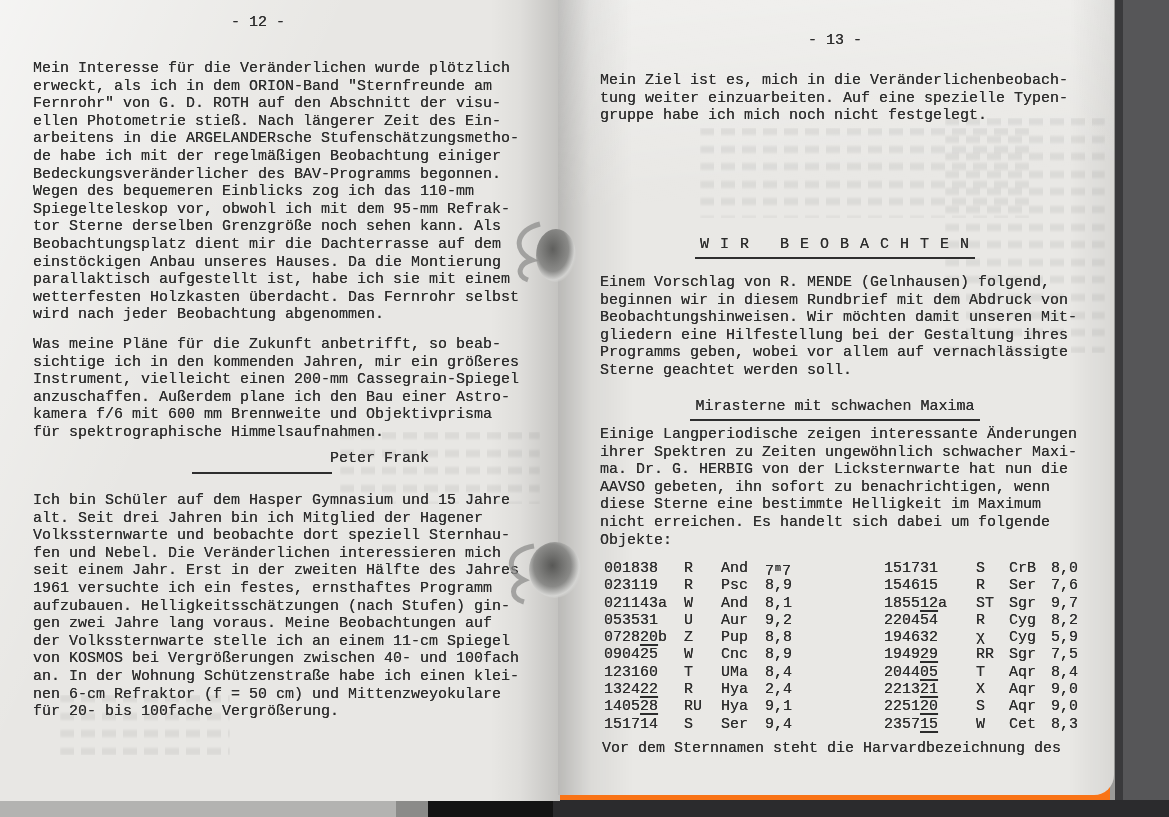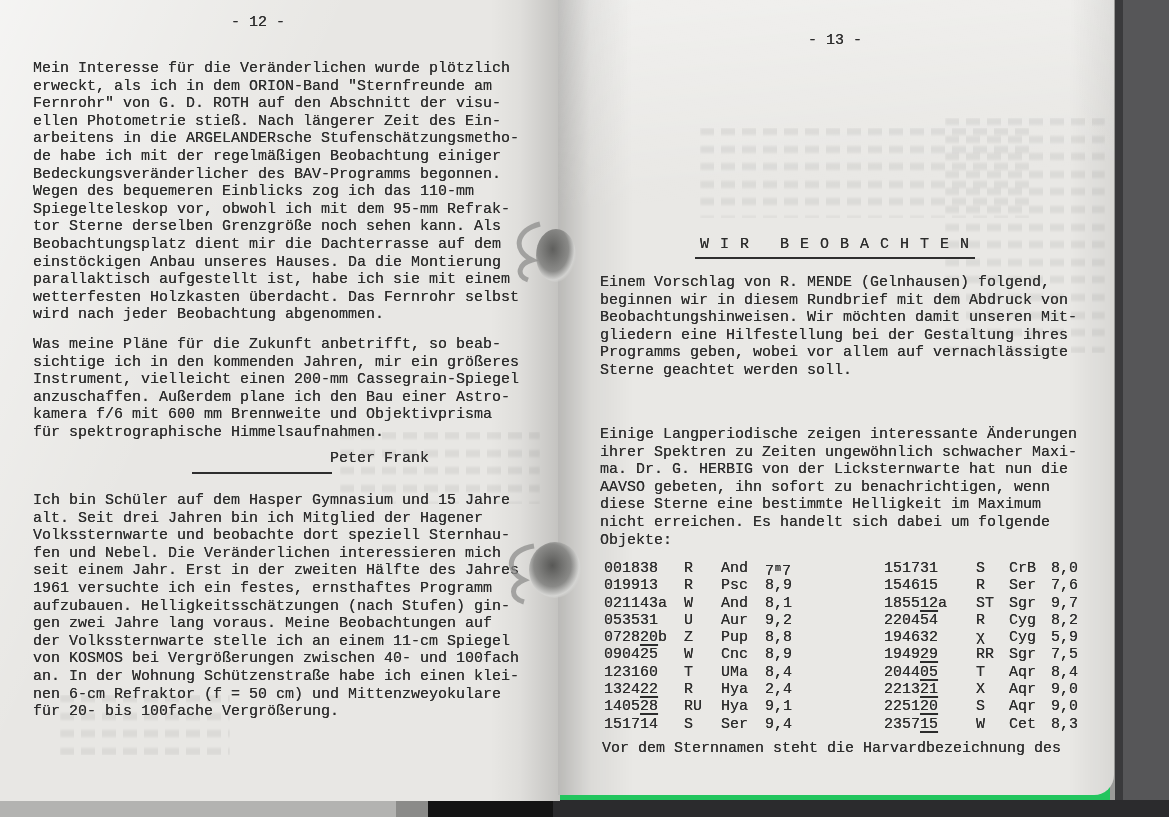--- a/index.html
+++ b/index.html
@@ -1,17 +1,17 @@
 <!DOCTYPE html>
 <html><head>
 <meta charset="utf-8">
 <style>
   html,body{margin:0;padding:0;background:#39393b;}
   #screen{position:relative;width:1169px;height:817px;overflow:hidden;
-          font-family:"Liberation Mono","DejaVu Sans Mono",monospace;background:#22c55e;}
+          font-family:"Liberation Mono","DejaVu Sans Mono",monospace;background:#f97316;}
 
   
   #page-left{position:absolute;left:0;top:0;width:560px;height:801px;background:#e8e7e4;}
   #page-left .light{position:absolute;inset:0;
       background:linear-gradient(115deg,rgba(255,255,255,0.55) 0%,rgba(255,255,255,0) 38%),
                  linear-gradient(to left,rgba(0,0,0,0.16),rgba(0,0,0,0.04) 40px,transparent 70px);}
   #page-right{position:absolute;left:558px;top:0;width:556px;height:795px;background:#e9e8e5;
       border-bottom-right-radius:20px;}
   #page-right .light{position:absolute;inset:0;border-bottom-right-radius:20px;
       background:linear-gradient(to right,rgba(0,0,0,0.20) 0,rgba(0,0,0,0.06) 32px,transparent 75px),
@@ -125,38 +125,42 @@
 der Volkssternwarte stelle ich an einem 11-cm Spiegel
 von KOSMOS bei Vergrößerungen zwischen 40- und 100fach
 an. In der Wohnung Schützenstraße habe ich einen klei-
 nen 6-cm Refraktor (f = 50 cm) und Mittenzweyokulare
 für 20- bis 100fache Vergrößerung.</div>
 
   <div id="page-right">
     <div class="light"></div>
   </div>
   <div id="rp-number" class="typewriter centered">- 13 -</div>
+  <div id="rp-para1" class="typewriter">Mein Ziel ist es, mich in die Veränderlichenbeobach-
+tung weiter einzuarbeiten. Auf eine spezielle Typen-
+gruppe habe ich mich noch nicht festgelegt.</div>
   <div id="rp-head" class="typewriter centered"><span class="underlined-heading">W I R   B E O B A C H T E N</span></div>
   <div id="rp-para2" class="typewriter">Einem Vorschlag von R. MENDE (Gelnhausen) folgend,
 beginnen wir in diesem Rundbrief mit dem Abdruck von
 Beobachtungshinweisen. Wir möchten damit unseren Mit-
 gliedern eine Hilfestellung bei der Gestaltung ihres
 Programms geben, wobei vor allem auf vernachlässigte
 Sterne geachtet werden soll.</div>
+  <div id="rp-subhead" class="typewriter centered"><span class="underlined-heading">Mirasterne mit schwachen Maxima</span></div>
   <div id="rp-para3" class="typewriter">Einige Langperiodische zeigen interessante Änderungen
 ihrer Spektren zu Zeiten ungewöhnlich schwacher Maxi-
 ma. Dr. G. HERBIG von der Licksternwarte hat nun die
 AAVSO gebeten, ihn sofort zu benachrichtigen, wenn
 diese Sterne eine bestimmte Helligkeit im Maximum
 nicht erreichen. Es handelt sich dabei um folgende
 Objekte:</div>
 
   <div id="table-left" class="star-table">
       <div class="star-row"><span class="col-h">001838</span><span class="col-n">R</span><span class="col-c">And</span><span class="col-m">7<sup>m</sup>7</span></div>
-      <div class="star-row"><span class="col-h">019913</span><span class="col-n">R</span><span class="col-c">Psc</span><span class="col-m">8,9</span></div>
+      <div class="star-row"><span class="col-h">023119</span><span class="col-n">R</span><span class="col-c">Psc</span><span class="col-m">8,9</span></div>
       <div class="star-row"><span class="col-h">021143a</span><span class="col-n">W</span><span class="col-c">And</span><span class="col-m">8,1</span></div>
       <div class="star-row"><span class="col-h">053531</span><span class="col-n">U</span><span class="col-c">Aur</span><span class="col-m">9,2</span></div>
       <div class="star-row"><span class="col-h">0728<u>20</u>b</span><span class="col-n">Z</span><span class="col-c">Pup</span><span class="col-m">8,8</span></div>
       <div class="star-row"><span class="col-h">090425</span><span class="col-n">W</span><span class="col-c">Cnc</span><span class="col-m">8,9</span></div>
       <div class="star-row"><span class="col-h">123160</span><span class="col-n">T</span><span class="col-c">UMa</span><span class="col-m">8,4</span></div>
       <div class="star-row"><span class="col-h">1324<u>22</u></span><span class="col-n">R</span><span class="col-c">Hya</span><span class="col-m">2,4</span></div>
       <div class="star-row"><span class="col-h">1405<u>28</u></span><span class="col-n">RU</span><span class="col-c">Hya</span><span class="col-m">9,1</span></div>
       <div class="star-row"><span class="col-h">151714</span><span class="col-n">S</span><span class="col-c">Ser</span><span class="col-m">9,4</span></div>
     </div>
   <div id="table-right" class="star-table">

